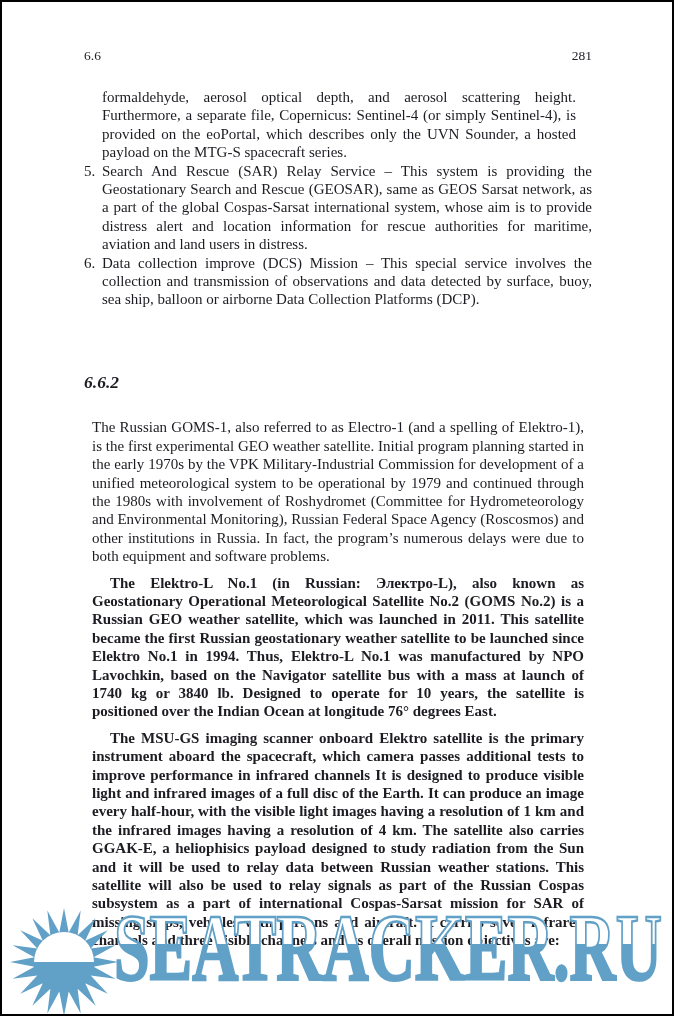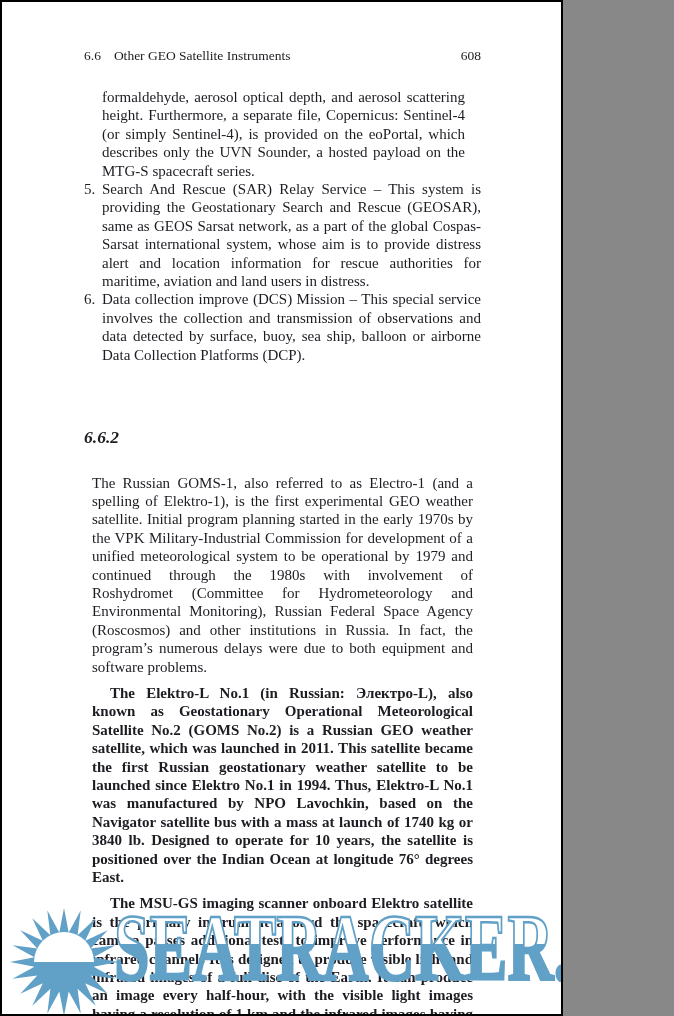--- a/index.html
+++ b/index.html
@@ -1,18 +1,18 @@
 <!DOCTYPE html>
 <html><head>
 <meta charset="utf-8">
 <style>
   html, body { margin: 0; padding: 0; background: #888; }
   .page {
     position: relative;
-    width: 563px;
+    width: 674px;
     height: 1016px;
     box-sizing: border-box;
     background: #ffffff;
     border: 2px solid #000000;
     overflow: hidden;
     font-family: "Liberation Serif", "DejaVu Serif", serif;
     color: #1c1c22;
   }
   .content {
     position: absolute;
@@ -75,23 +75,22 @@
 </style>
 </head>
 <body>
 
 <div class="page">
   <div class="content">
 
     <div class="page-header">
       <div class="hleft">
         <span>6.6</span>
-        <span>Other GEO Satellite Instruments</span>
       </div>
-      <span>608</span>
+      <span>281</span>
     </div>
 
     <div class="body-text">
 
       <p class="intro">formaldehyde, aerosol optical depth, and aerosol scattering height. Furthermore, a separate file, Copernicus: Sentinel-4 (or simply Sentinel-4), is provided on the eoPortal, which describes only the UVN Sounder, a hosted payload on the MTG-S spacecraft series.</p>
 
       <p class="list-item"><span class="num">5.</span><span class="item-title">Search And Rescue (SAR) Relay Service</span> <span>– This system is providing the Geostationary Search and Rescue (GEOSAR), same as GEOS Sarsat network, as a part of the global Cospas-Sarsat international system, whose aim is to provide distress alert and location information for rescue authorities for maritime, aviation and land users in distress.</span></p>
 
       <p class="list-item"><span class="num">6.</span><span class="item-title">Data collection improve (DCS) Mission</span> <span>– This special service involves the collection and transmission of observations and data detected by surface, buoy, sea ship, balloon or airborne Data Collection Platforms (DCP).</span></p>
 

